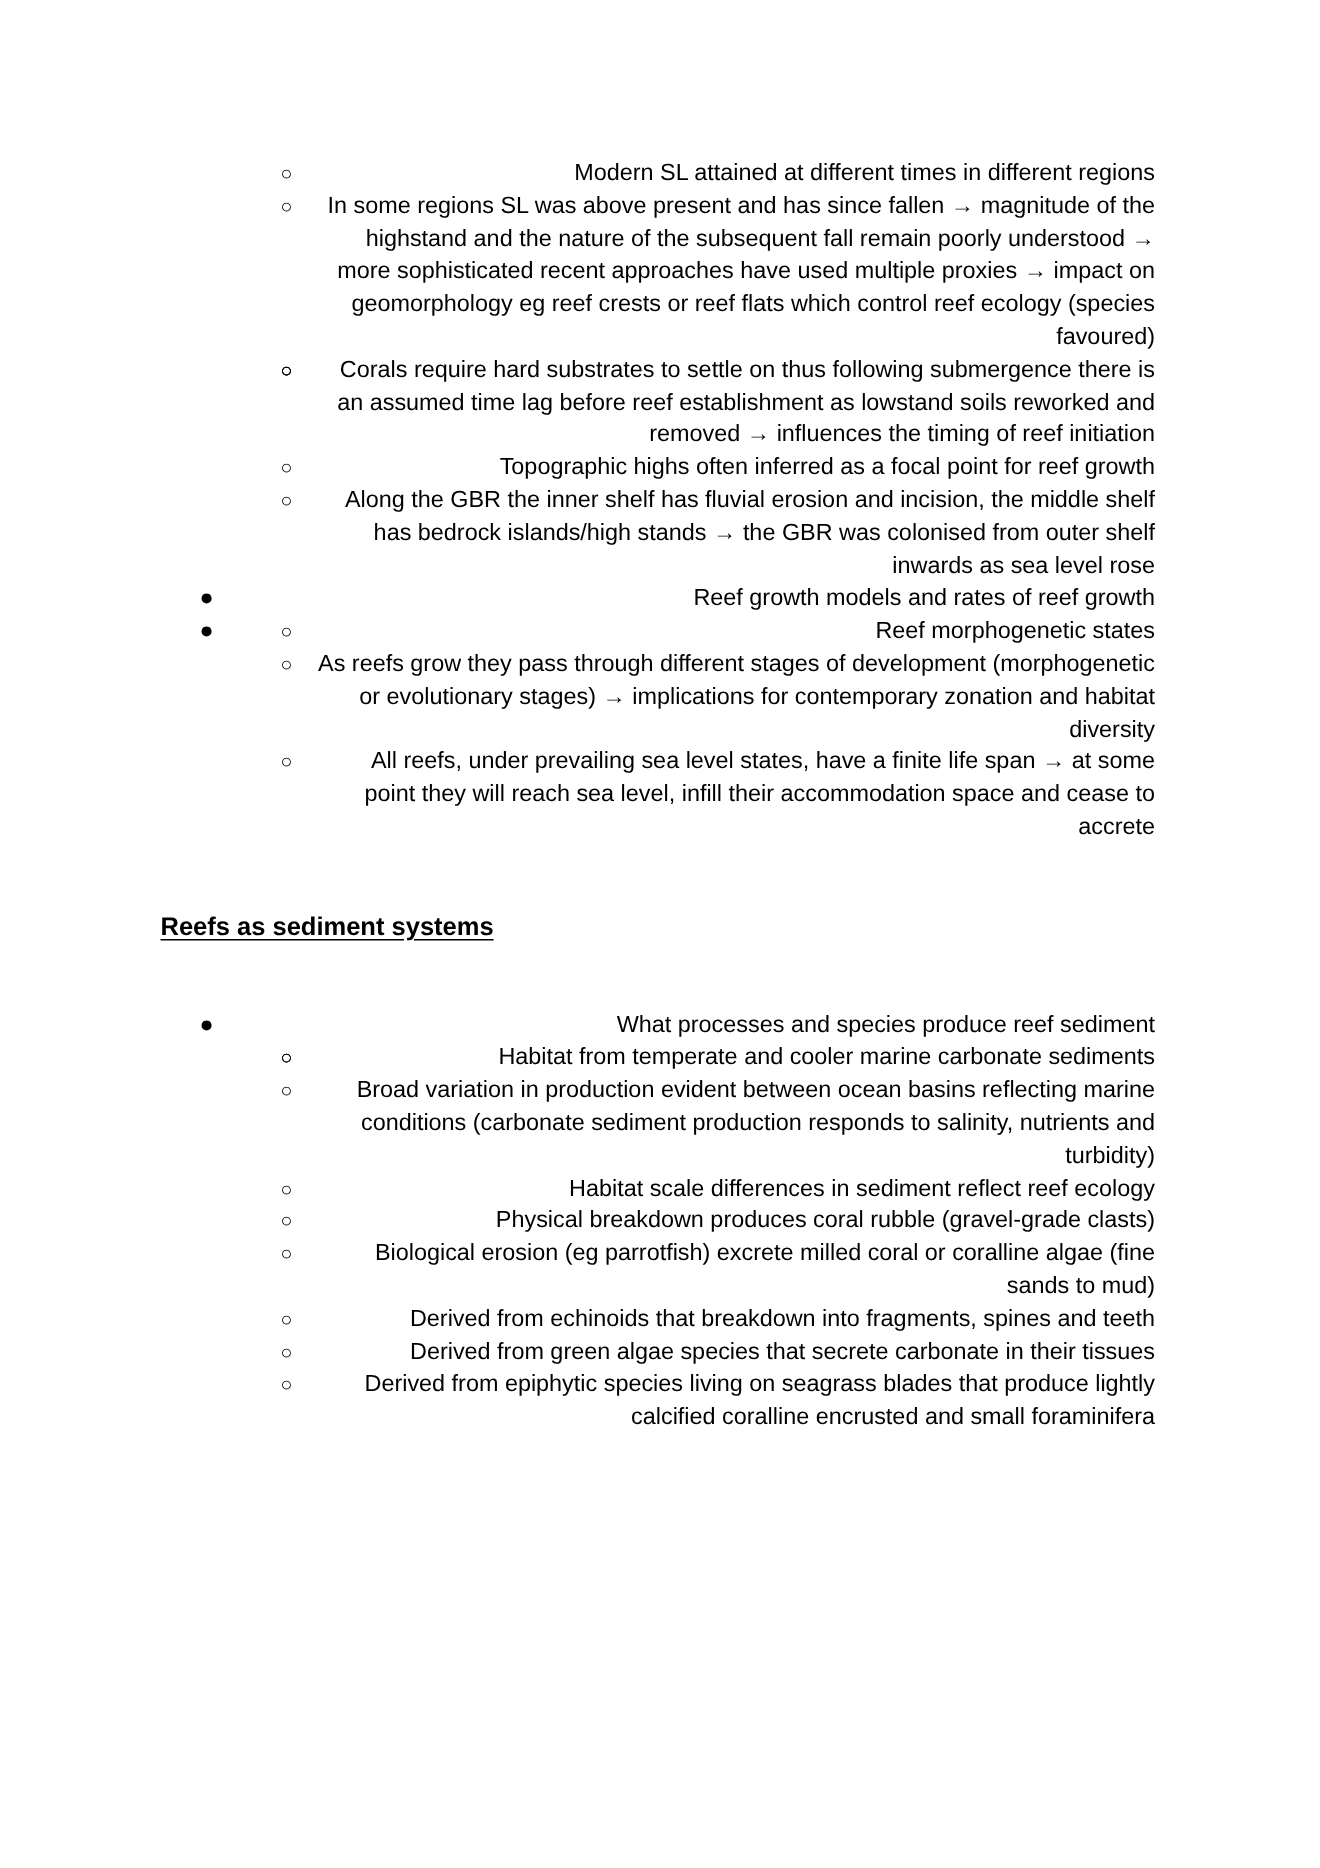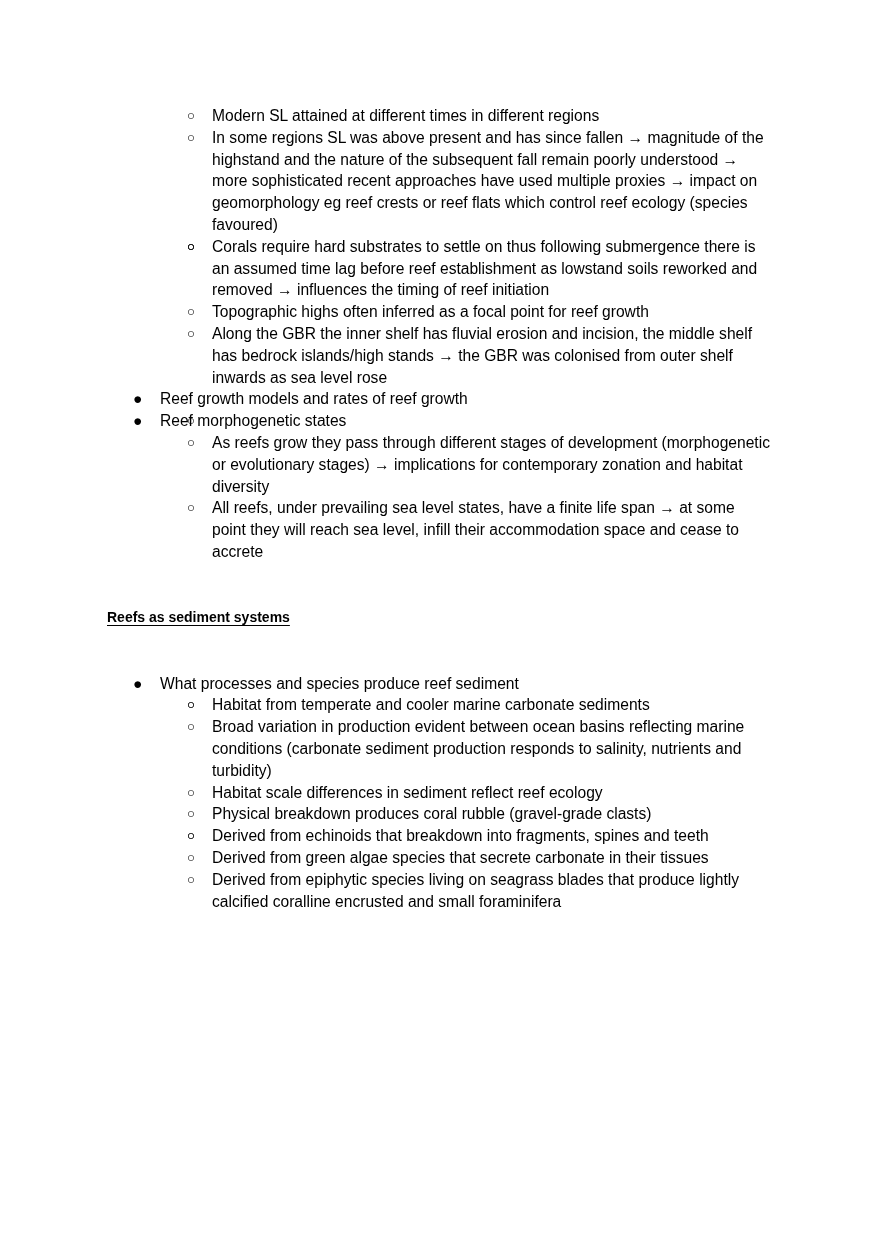--- a/index.html
+++ b/index.html
@@ -69,25 +69,26 @@
     left: 80px;
     top: 0;
     width: 16px;
     text-align: left;
     font-size: 13.2px;
     line-height: 22.6px;
   }
 
   .txt {
     display: block;
+    text-align: right;
   }
 
   
   .section-heading {
-    font-size: 14px;
+    font-size: 17px;
     line-height: 21.8px;
     font-weight: bold;
     text-decoration: underline;
     text-underline-offset: 3px;
     margin: 0;
     padding: 0;
   }
 
   .gap-before-heading { height: 44px; }
   .gap-after-heading  { height: 44px; }
@@ -203,20 +204,21 @@
         </li>
         <li class="item b2">
           <div class="line">
             <span class="marker">○</span>
             <span class="txt">Physical breakdown produces coral rubble (gravel-grade clasts)</span>
           </div>
         </li>
         <li class="item b2">
           <div class="line">
             <span class="marker">○</span>
+            <span class="txt">Biological erosion (eg parrotfish) excrete milled coral or coralline algae (fine sands to mud)</span>
           </div>
         </li>
         <li class="item b2">
           <div class="line">
             <span class="marker">○</span>
             <span class="txt">Derived from echinoids that breakdown into fragments, spines and teeth</span>
           </div>
         </li>
         <li class="item b2">
           <div class="line">

